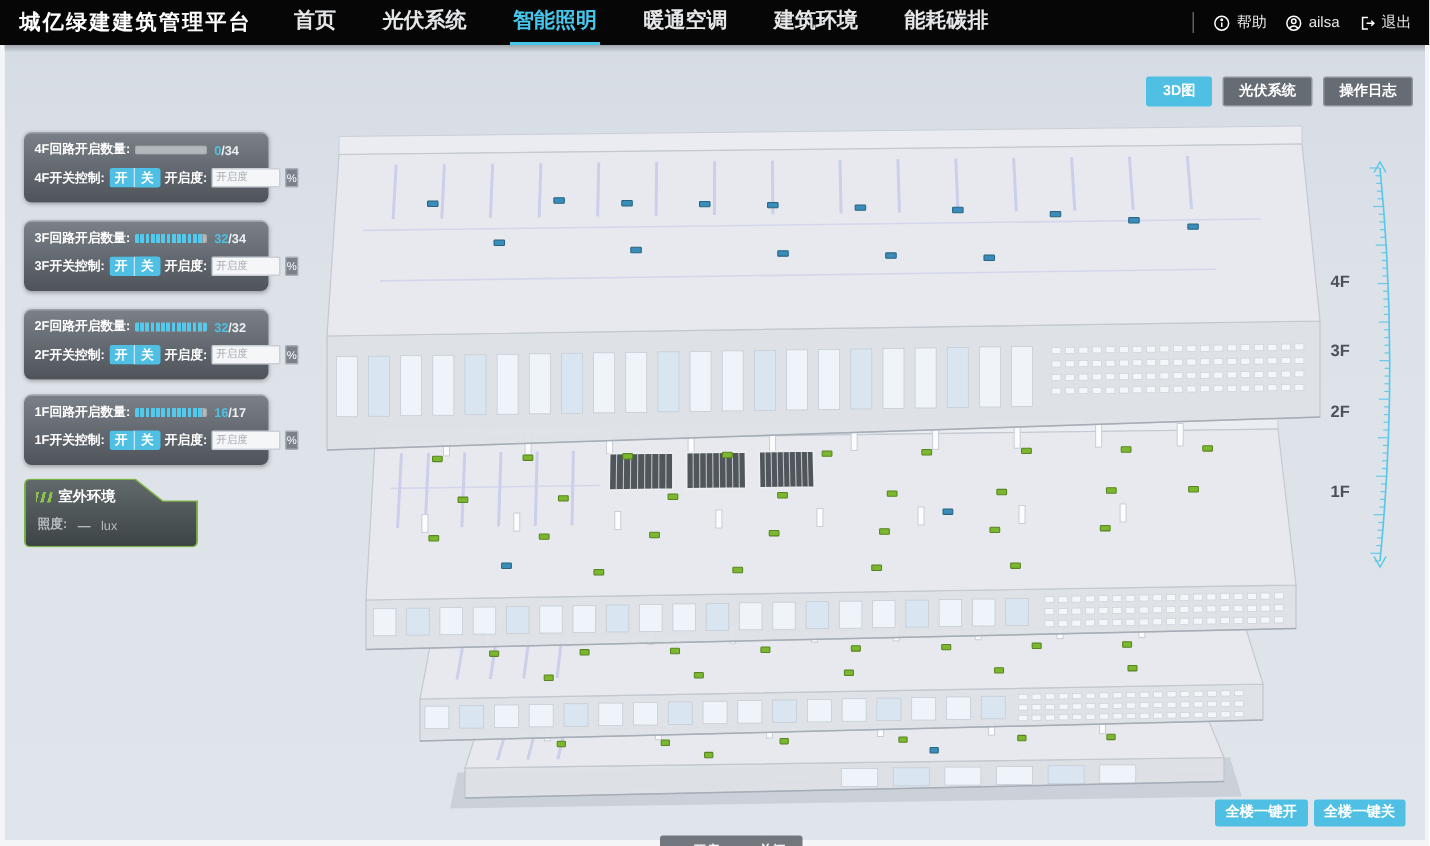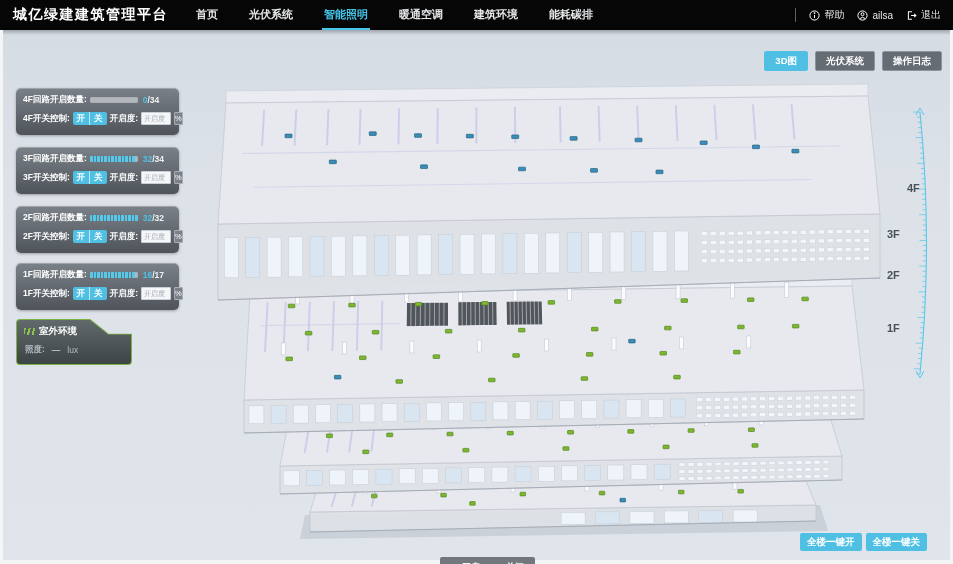--- a/index.html
+++ b/index.html
@@ -5,21 +5,21 @@
   html,body{margin:0;padding:0;background:#ffffff;}
   *{box-sizing:border-box;font-family:"Liberation Sans","DejaVu Sans",sans-serif;}
   .app{position:relative;width:953px;height:564px;background:#fff;overflow:hidden;}
 
   
   .topbar{position:absolute;left:0;top:0;width:953px;height:30px;background:#060606;
     display:flex;align-items:stretch;color:#f2f2f2;z-index:20;}
   .apptitle{display:flex;align-items:center;margin-left:13px;font-size:14px;font-weight:700;
     letter-spacing:1.5px;color:#fff;white-space:nowrap;}
   .nav{display:flex;align-items:stretch;gap:27px;margin-left:26px;}
-  .nav-item{display:flex;align-items:center;padding:0 2px;font-size:11px;font-weight:700;
+  .nav-item{display:flex;align-items:center;padding:0 2px;font-size:14px;font-weight:700;
     color:#e4e6e8;cursor:pointer;border-bottom:2px solid transparent;white-space:nowrap;}
   .nav-item.active{color:var(--navactive);border-bottom-color:var(--navactive);}
   .user-area{margin-left:auto;display:flex;align-items:center;gap:13px;padding-right:12px;}
   .u-div{width:1px;height:14px;background:#5c6065;}
   .u-item{display:flex;align-items:center;gap:4px;font-size:10px;color:#e8e8e8;cursor:pointer;white-space:nowrap;}
   .u-item svg{display:block;}
 
   
   .main{position:absolute;left:0;top:30px;width:953px;height:534px;
     background:linear-gradient(180deg,#d6dce4 0%,#dde2e9 30%,#e0e5eb 100%);
@@ -41,21 +41,21 @@
   .bar .fill{position:absolute;left:0;top:0;bottom:0;border-radius:1px;
     background:repeating-linear-gradient(90deg,#54c9ec 0 2.5px,rgba(18,44,55,.45) 2.5px 3.5px);}
   .nums{font-size:8.5px;font-weight:700;margin-left:2px;white-space:nowrap;}
   .nums .cnt{color:var(--accent);}
   .nums .tot{color:#eef1f4;}
   .swgrp{display:flex;flex:none;}
   .swb{width:17px;height:13px;border:0;padding:0;background:var(--accent);color:#fff;
     font-size:8.5px;font-weight:700;line-height:13px;cursor:pointer;}
   .swb.on{border-radius:2px 0 0 2px;border-right:1px solid rgba(255,255,255,.65);}
   .swb.off{border-radius:0 2px 2px 0;}
-  .dim{width:30px;height:13px;border:1px solid #c9cfd6;background:#f4f6f8;border-radius:1px;
+  .dim{width:46px;height:13px;border:1px solid #c9cfd6;background:#f4f6f8;border-radius:1px;
     font-size:7px;padding:0 2px;color:#3c4248;}
   .dim::placeholder{color:#a3aab2;}
   .pct{width:14px;height:13px;border:1px solid #a9aeb4;background:#7b818a;color:#fff;
     font-size:7.5px;line-height:11px;padding:0;border-radius:1px;cursor:pointer;}
 
   
   .envwrap{position:absolute;left:13px;top:289px;width:116px;height:46px;z-index:6;
     clip-path:polygon(0 0,64% 0,80% 32%,100% 32%,100% 100%,0 100%);background:#7cb342;border-radius:4px;}
   .envin{position:absolute;inset:1px;border-radius:3px;
     clip-path:polygon(0 0,64% 0,80% 33%,100% 33%,100% 100%,0 100%);
@@ -79,21 +79,21 @@
   .flabel{position:absolute;left:884px;width:22px;z-index:6;font-size:11px;font-weight:700;
     color:#4b5158;cursor:pointer;}
 
   
   .legend{position:absolute;left:437px;top:527px;height:20px;padding:0 11px;border-radius:2px;z-index:6;
     background:rgba(96,102,108,.88);display:flex;align-items:center;gap:15px;}
   .litem{display:flex;align-items:center;gap:4px;font-size:9px;color:#f2f4f6;font-weight:700;white-space:nowrap;}
   .lsq{width:7px;height:7px;border-radius:1px;flex:none;}
 
   
-  .bulk{position:absolute;right:23px;bottom:9px;display:flex;gap:4px;z-index:6;}
+  .bulk{position:absolute;right:13px;bottom:9px;display:flex;gap:4px;z-index:6;}
   .bbtn{height:18px;padding:0 7px;border:0;border-radius:2px;background:var(--accent);color:#fff;
     font-size:9.5px;font-weight:700;line-height:18px;cursor:pointer;white-space:nowrap;}
 </style>
 </head>
 <body>
 
 <div class="app">
 
   <header class="topbar">
     <div class="apptitle">城亿绿建建筑管理平台</div>
@@ -719,21 +719,21 @@
       </div>
     </div>
 
     <div class="viewbtns" id="viewbtns">
         <button class="vbtn active">3D图</button>
         <button class="vbtn">光伏系统</button>
         <button class="vbtn">操作日志</button>
       </div>
 
     <div id="flabels">
-        <div class="flabel" style="top: 152px; margin-left: 20px;">4F</div>
+        <div class="flabel" style="top: 152px;">4F</div>
         <div class="flabel" style="top: 198px;">3F</div>
         <div class="flabel" style="top: 239px;">2F</div>
         <div class="flabel" style="top: 292px;">1F</div>
       </div>
 
     <div class="legend">
       <span class="litem">
         <span class="lsq" style="background: rgb(124, 184, 47);"></span>
         <span>开启</span>
       </span>

